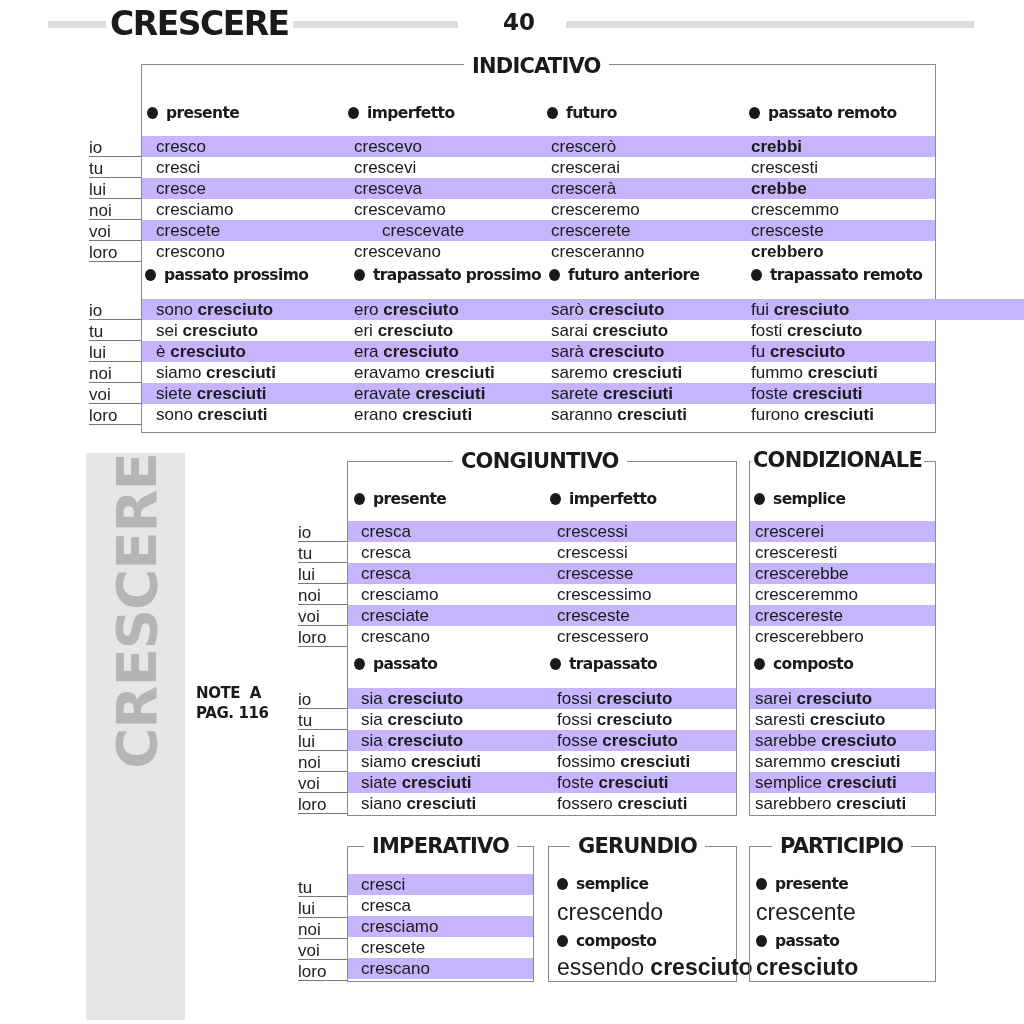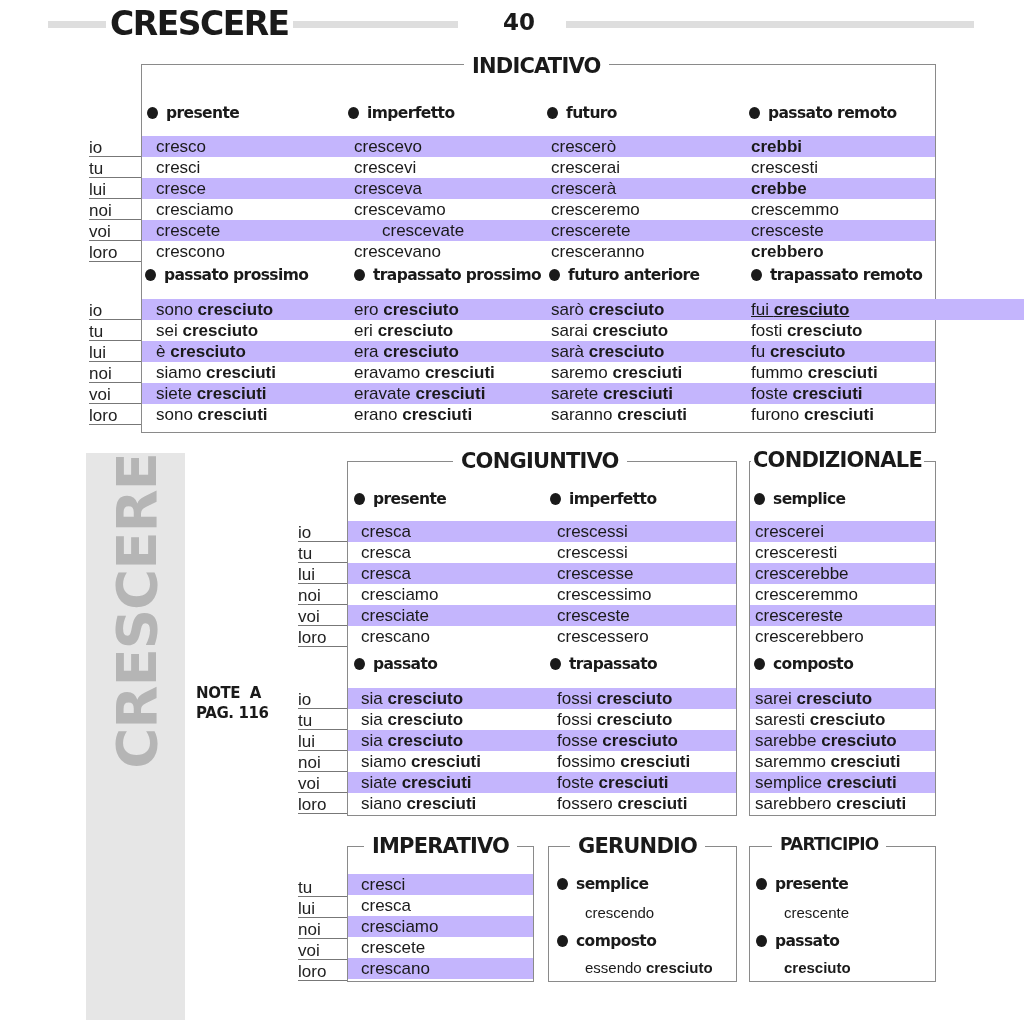--- a/index.html
+++ b/index.html
@@ -20,21 +20,21 @@
   .cell b { font-weight: bold; }
 
   .pronoun { position: absolute; height: 21px; font-size: 17px; line-height: 23px; border-bottom: 1px solid #777; color: #222; }
 
   .tense-head {
     position: absolute; font-family: "DejaVu Sans", sans-serif; font-weight: bold;
     font-size: 15.5px; letter-spacing: -0.6px; white-space: nowrap; line-height: 20px;
   }
   .dot { display: inline-block; width: 11px; height: 12px; border-radius: 50%; background: #1a1a1a; margin-right: 8px; vertical-align: -1px; }
 
-  .plain { position: absolute; font-size: 15px; line-height: 21px; white-space: nowrap; margin-left: 28px; }
+  .plain { position: absolute; font-size: 23px; line-height: 21px; white-space: nowrap; }
 
   .side-panel { position: absolute; left: 86px; top: 453px; width: 99px; height: 567px; background: #e6e6e6; }
   .side-text {
     position: absolute; left: 50%; top: 158px; transform: translate(-50%, -50%) rotate(-90deg);
     font-family: "DejaVu Sans", sans-serif; font-weight: bold; font-size: 56px; color: #b5b5b5; letter-spacing: -1px; white-space: nowrap;
   }
   .note { position: absolute; left: 196px; top: 683px; font-family: "DejaVu Sans", sans-serif; font-weight: bold; font-size: 15px; line-height: 20px; letter-spacing: -0.4px; }
 </style>
 </head>
 <body>
@@ -103,21 +103,21 @@
     <div class="tense-head" style="left:145px; top:265px;"><span class="dot"></span><span>passato prossimo</span></div>
     <div class="tense-head" style="left:354px; top:265px;"><span class="dot"></span><span>trapassato prossimo</span></div>
     <div class="tense-head" style="left:549px; top:265px;"><span class="dot"></span><span>futuro anteriore</span></div>
     <div class="tense-head" style="left:751px; top:265px;"><span class="dot"></span><span>trapassato remoto</span></div>
   </div>
 <div id="ind-comp-rows">
     <div class="row stripe" style="left:142px; width:954px; top:299px;">
       <div class="cell" style="left:14px;"><span style="white-space:pre;">sono </span><b>cresciuto</b></div>
       <div class="cell" style="left:212px;"><span style="white-space:pre;">ero </span><b>cresciuto</b></div>
       <div class="cell" style="left:409px;"><span style="white-space:pre;">sarò </span><b>cresciuto</b></div>
-      <div class="cell" style="left:609px;text-decoration:underline;"><span style="white-space:pre;">fui </span><b>cresciuto</b></div>
+      <div class="cell" style="left:609px;"><span style="white-space:pre;">fui </span><b>cresciuto</b></div>
     </div>
     <div class="row" style="left:142px; width:793px; top:320px;">
       <div class="cell" style="left:14px;"><span style="white-space:pre;">sei </span><b>cresciuto</b></div>
       <div class="cell" style="left:212px;"><span style="white-space:pre;">eri </span><b>cresciuto</b></div>
       <div class="cell" style="left:409px;"><span style="white-space:pre;">sarai </span><b>cresciuto</b></div>
       <div class="cell" style="left:609px;"><span style="white-space:pre;">fosti </span><b>cresciuto</b></div>
     </div>
     <div class="row stripe" style="left:142px; width:793px; top:341px;">
       <div class="cell" style="left:14px;"><span style="white-space:pre;">è </span><b>cresciuto</b></div>
       <div class="cell" style="left:212px;"><span style="white-space:pre;">era </span><b>cresciuto</b></div>
@@ -310,17 +310,17 @@
   </div>
 
 <div class="box" style="left:548px; top:846px; width:189px; height:136px;"></div>
 <div class="box-title" style="left:570px; top:836px; font-size:21px;">GERUNDIO</div>
 <div class="tense-head" style="left:557px; top:874px;"><span class="dot"></span><span>semplice</span></div>
 <div class="plain" style="left:557px; top:902px;">crescendo</div>
 <div class="tense-head" style="left:557px; top:931px;"><span class="dot"></span><span>composto</span></div>
 <div class="plain" style="left:557px; top:957px;"><span style="white-space:pre;">essendo </span><b>cresciuto</b></div>
 
 <div class="box" style="left:749px; top:846px; width:187px; height:136px;"></div>
-<div class="box-title" style="left:772px; top:836px; font-size:17px;">PARTICIPIO</div>
+<div class="box-title" style="left:772px; top:836px; font-size:21px;">PARTICIPIO</div>
 <div class="tense-head" style="left:756px; top:874px;"><span class="dot"></span><span>presente</span></div>
 <div class="plain" style="left:756px; top:902px;">crescente</div>
 <div class="tense-head" style="left:756px; top:931px;"><span class="dot"></span><span>passato</span></div>
 <div class="plain" style="left:756px; top:957px;"><b>cresciuto</b></div>
 
 </body></html>

